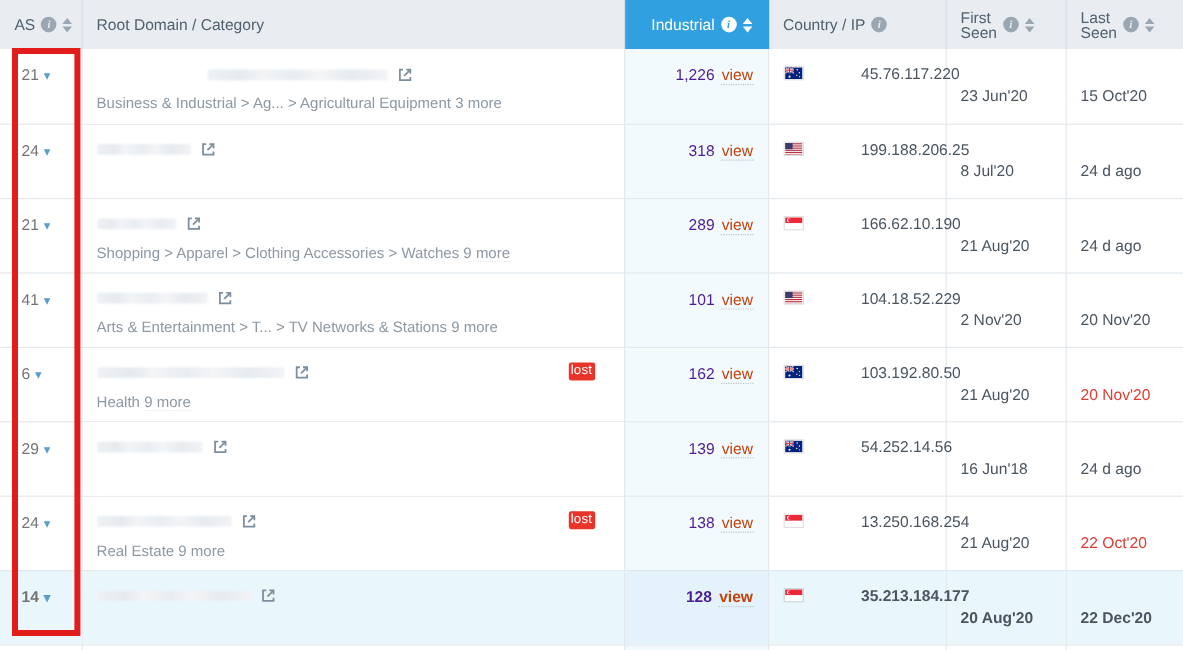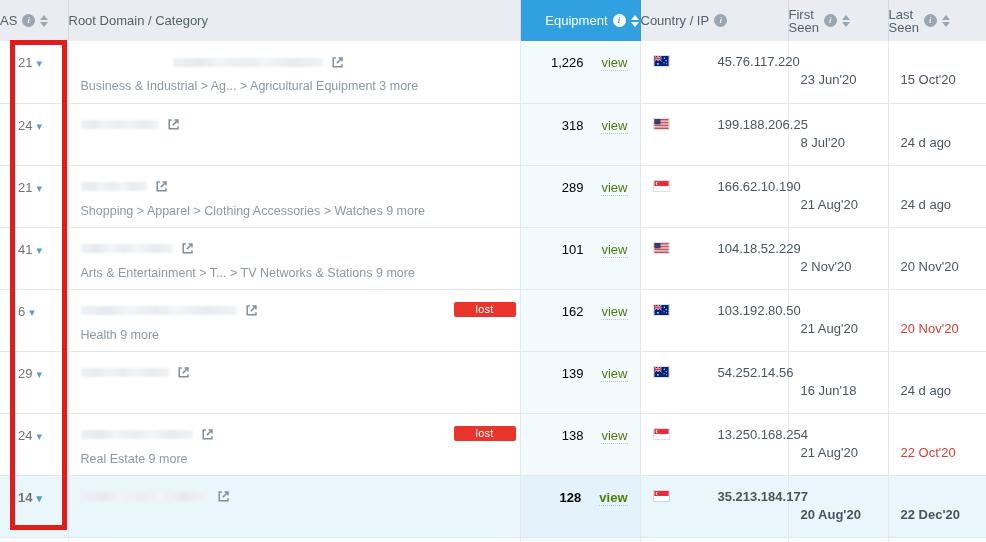--- a/index.html
+++ b/index.html
@@ -20,21 +20,21 @@
   .table {
     width: 986px;
     border-collapse: collapse;
     table-layout: fixed;
   }
 
   
   thead th {
     background: #e9edf1;
     height: 41px;
-    padding: 0 0;
+    padding: 0 12px;
     font-weight: normal;
     font-size: 13px;
     color: #52616e;
     text-align: left;
     vertical-align: middle;
     border-right: 1px solid #d4dbe2;
     box-sizing: border-box;
     white-space: nowrap;
     margin-top: 16px;
   }
@@ -160,43 +160,43 @@
     overflow: hidden;
   }
   .cat-line .more {
     color: #8d98a3;
     border-bottom: 1px dotted #a9b3bc;
     cursor: pointer;
   }
 
   .lost-badge {
     position: absolute;
-    right: 4px;
+    right: 24px;
     top: 12px;
     background: #e8342a;
     color: #ffffff;
     font-size: 11px;
     line-height: 15px;
-    padding: 0 22px;
+    padding: 0 2px;
     border-radius: 2px;
     letter-spacing: .2px;
   }
 
   
   td.backlinks-cell {
     background: #f3fafd;
     text-align: right;
     padding-top: 14px;
     white-space: nowrap;
   }
   tbody tr.hover td.backlinks-cell { background: #e4f3fb; }
-  .bl-num { color: #000000; }
+  .bl-num { color: #4c1d95; }
   .bl-view {
-    color: #4d7c0f;
-    margin-left: 18px;
+    color: #c2410c;
+    margin-left: 6px;
     border-bottom: 1px dotted #bcc5cd;
     cursor: pointer;
   }
 
   
   td.ip-cell {
     padding-top: 13px;
     white-space: nowrap;
   }
   .flag {
@@ -260,21 +260,21 @@
             </span>
           </span>
         </th>
         <th>
           <span class="hdr-inner">
             <span>Root Domain / Category</span>
           </span>
         </th>
         <th class="accent">
           <span class="hdr-inner right">
-            <span>Equipment</span>
+            <span>Industrial</span>
             <span class="info-ico">i</span>
             <span class="sort-ico">
               <i class="up"></i>
               <i class="dn"></i>
             </span>
           </span>
         </th>
         <th>
           <span class="hdr-inner">
             <span>Country / IP</span>

